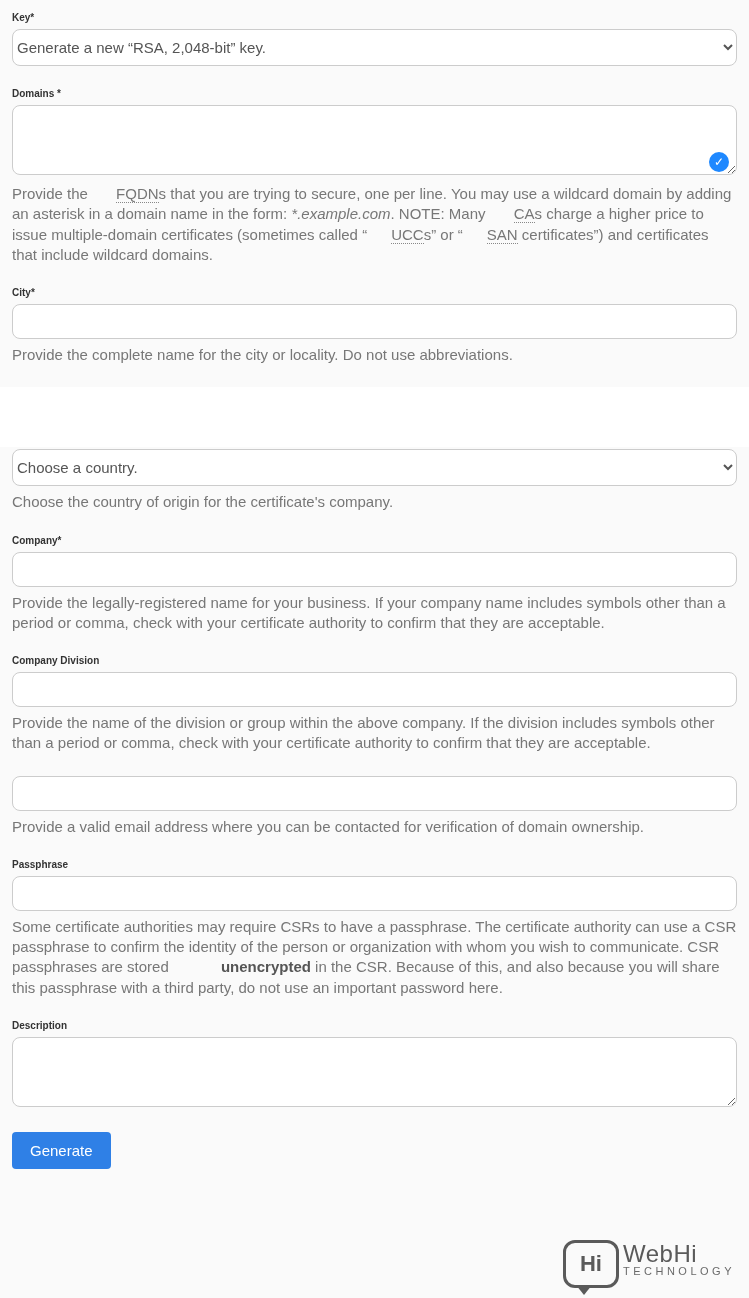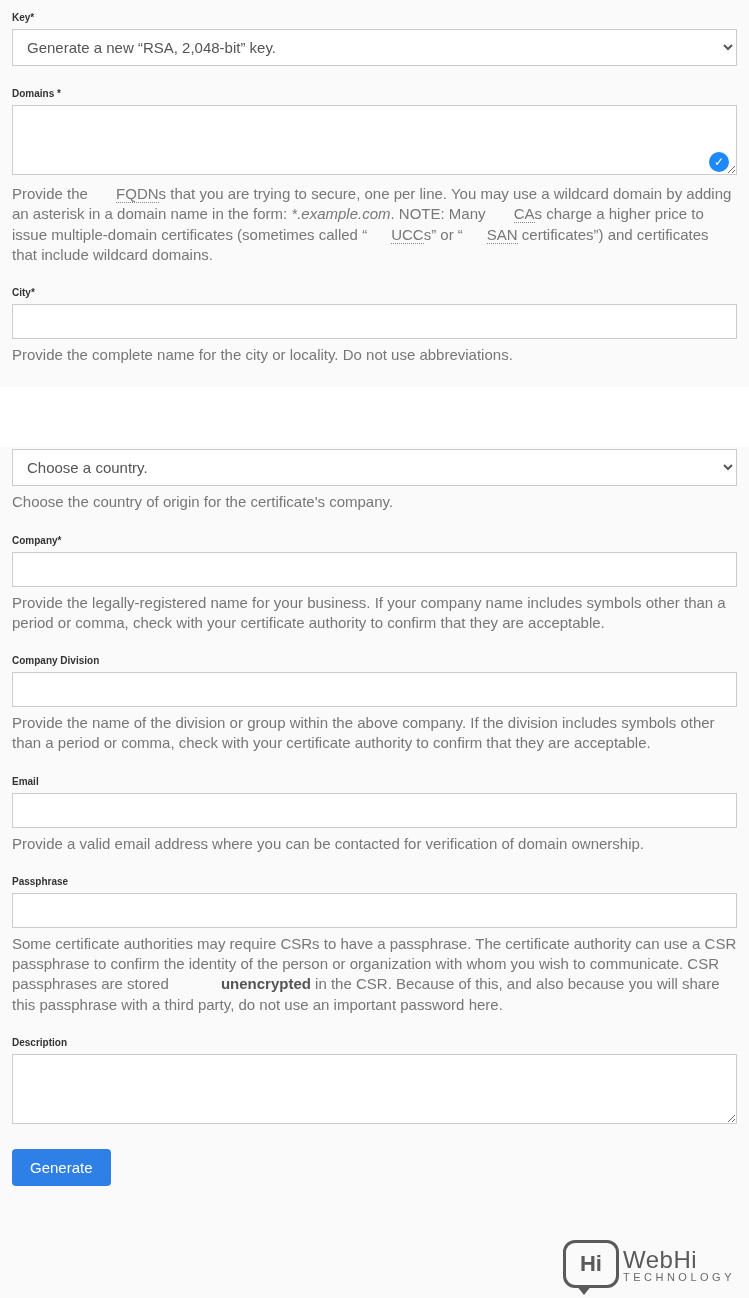--- a/index.html
+++ b/index.html
@@ -32,23 +32,23 @@
 .help-text .abbr {
   border-bottom: 1px dotted #888;
   cursor: help;
   margin-left: 24px;
 }
 .help-text em { font-style: italic; }
 .help-text strong { font-weight: 700; color: #555; margin-left: 48px; }
 select, input[type=text], textarea {
   width: 100%;
   font-size: 15px;
-  padding: 8px 10px;
+  padding: 8px 0;
   border: 1px solid #ccc;
-  border-radius: 0;
+  border-radius: 8px;
   background: #fff;
   color: #555;
   font-family: inherit;
 }
 textarea {
   resize: vertical;
   min-height: 70px;
 }
 .domains-wrap { position: relative; }
 .domains-badge {
@@ -77,21 +77,21 @@
   padding: 10px 18px;
   font-size: 15px;
   border-radius: 4px;
   cursor: pointer;
 }
 .watermark {
   position: fixed;
   right: 14px;
   bottom: 10px;
   display: flex;
-  align-items: center;
+  align-items: flex-start;
   gap: 4px;
   opacity: 0.88;
   pointer-events: none;
 }
 .wm-hi {
   width: 56px;
   height: 48px;
   border: 3px solid #444;
   border-radius: 12px;
   display: flex;
@@ -171,21 +171,20 @@
     <p class="help-text">Provide the legally-registered name for your business. If your company name includes symbols other than a period or comma, check with your certificate authority to confirm that they are acceptable.</p>
   </div>
 
   <div class="form-group">
     <label class="form-label">Company Division</label>
     <input type="text" value="" style="">
     <p class="help-text">Provide the name of the division or group within the above company. If the division includes symbols other than a period or comma, check with your certificate authority to confirm that they are acceptable.</p>
   </div>
 
   <div class="form-group">
-    <label class="form-label">Email</label>
     <input type="text" value="" style="">
     <p class="help-text">Provide a valid email address where you can be contacted for verification of domain ownership.</p>
   </div>
 
   <div class="form-group">
     <label class="form-label">Passphrase</label>
     <input type="text" value="" style="">
     <p class="help-text">
       <span>Some certificate authorities may require CSRs to have a passphrase. The certificate authority can use a CSR passphrase to confirm the identity of the person or organization with whom you wish to communicate. CSR passphrases are stored </span><strong>unencrypted</strong><span> in the CSR. Because of this, and also because you will share this passphrase with a third party, do not use an important password here.</span>
     </p>

